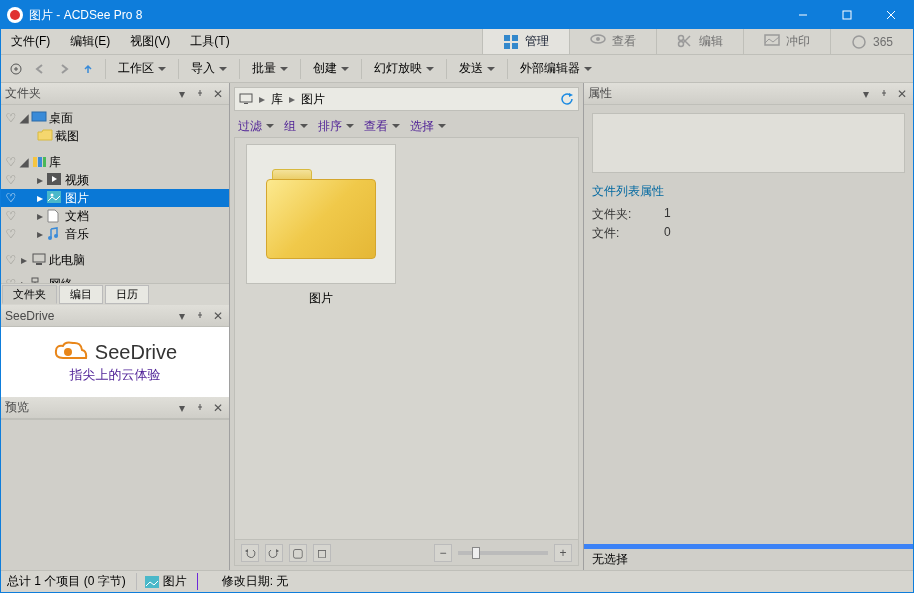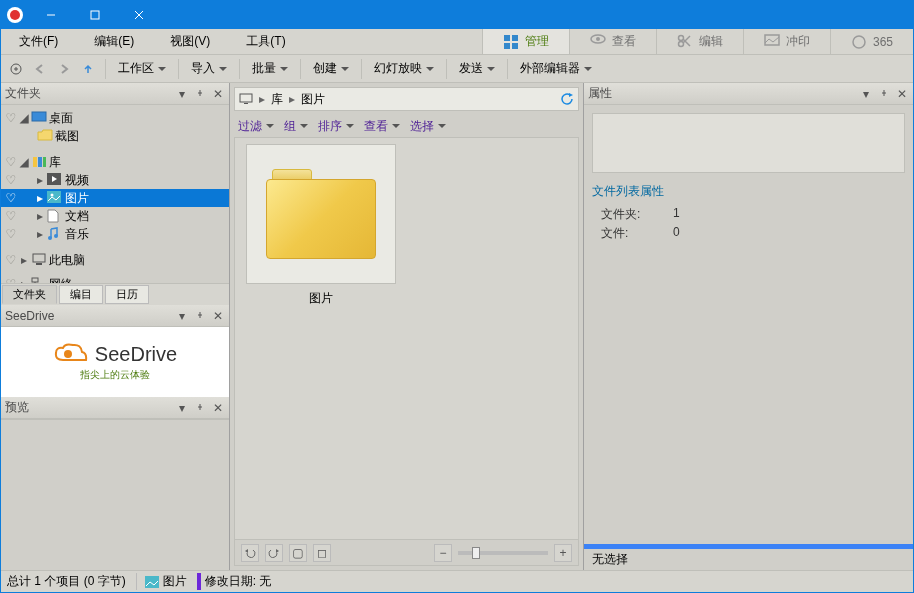--- a/index.html
+++ b/index.html
@@ -4,24 +4,24 @@
 <style>
 * { margin:0; padding:0; box-sizing:border-box; font-family:"Microsoft YaHei","Segoe UI",sans-serif; font-size:12px; }
 body { background:#d0cfc9; width:914px; height:593px; overflow:hidden; border:1px solid #0e7ddb; }
 .titlebar { height:28px; background:#0e7ddb; color:#fff; display:flex; align-items:center; padding:0 0 0 6px; }
 .titlebar .logo { width:16px; height:16px; background:#fff; border-radius:50%; display:flex; align-items:center; justify-content:center; margin-right:6px; }
 .titlebar .logo::before { content:""; width:10px; height:10px; background:#e03030; border-radius:50%; }
 .titlebar .title { flex:1; font-size:12px; }
 .titlebar .winbtn { width:44px; height:28px; display:flex; align-items:center; justify-content:center; color:#fff; }
 
 .menubar { height:26px; background:#d6d5cf; border-bottom:1px solid #bfbfb9; display:flex; align-items:stretch; }
-.menubar .menu { padding:0 18px; display:flex; align-items:center;text-align:center; }
+.menubar .menu { padding:0 10px; display:flex; align-items:center;text-align:center; }
 .menubar .spacer { flex:1; }
 .menubar .tab { padding:0 20px; display:flex; align-items:center; gap:6px; border-left:1px solid #bfbfb9; color:#6f6f6f; position:relative; }
-.menubar .tab.active { background:#e4e3de; color:#4d7c0f; }
+.menubar .tab.active { background:#e4e3de; color:#0f172a; }
 .menubar .tab .icon { width:16px; height:16px; display:inline-block; }
 
 .toolbar { height:28px; background:#d6d5cf; border-bottom:1px solid #bfbfb9; display:flex; align-items:center; padding:0 4px; gap:2px; }
 .toolbar .btn { width:22px; height:22px; display:flex; align-items:center; justify-content:center; border:1px solid transparent; }
 .toolbar .sep { width:1px; height:20px; background:#bfbfb9; margin:0 4px; }
 .toolbar .lnk { padding:0 6px; display:flex; align-items:center; gap:4px; height:22px; }
 .caret { display:inline-block; border:4px solid transparent; border-top-color:#555; margin-top:4px; }
 
 .main { display:flex; height:calc(100% - 28px - 26px - 28px - 22px); }
 
@@ -38,21 +38,21 @@
 .tree-row .ar { width:10px; text-align:center; color:#555; }
 .tree-row .ficon { width:16px; height:14px; }
 .bottom-tabs { height:22px; display:flex; border-top:1px solid #bfbfb9; background:#d6d5cf; }
 .bottom-tabs .bt { padding:0 10px; display:flex; align-items:center; border:1px solid #bbb; margin:1px; background:#e8e8e2; font-size:11px;}
 .bottom-tabs .bt.active { background:#d0cfc9; border-bottom:1px solid #d0cfc9; }
 
 .seedrive-body { background:#fff; height:70px; display:flex; flex-direction:column; align-items:center; justify-content:center; }
 .seedrive-body .sd-logo { display:flex; align-items:center; gap:6px; }
 .seedrive-body .sd-cloud { width:36px; height:24px; position:relative; }
 .sd-text { font-size:20px; color:#333; font-weight:500;}
-.sd-sub { font-size:10px; color:#4d7c0f; margin-top:2px;}
+.sd-sub { font-size:13px; color:#4c1d95; margin-top:2px;}
 
 .preview-body { flex:1; background:#d0cfc9; border-top:1px solid #bfbfb9;}
 
 
 .center { flex:1; display:flex; flex-direction:column; background:#d0cfc9; }
 .breadcrumb-bar { height:24px; margin:4px; background:#eaeae4; border:1px solid #bfbfb9; display:flex; align-items:center; padding:0 4px; gap:6px; }
 .breadcrumb-bar .bc-item { display:flex; align-items:center; gap:4px; }
 .chev { color:#666; }
 .refresh { margin-left:auto; color:#1a8ae2; }
 .filters { height:22px; display:flex; align-items:center; padding:0 8px; gap:10px; color:#4c1d95; }
@@ -69,35 +69,36 @@
 .thumbbar .tb-btn { width:18px; height:18px; border:1px solid #bbb; background:#d6d5cf; display:flex; align-items:center; justify-content:center; color:#555;}
 .thumbbar .spacer { flex:1; }
 .slider { width:90px; height:4px; background:#bbb; position:relative; }
 .slider .handle { position:absolute; top:-4px; left:14px; width:8px; height:12px; background:#eee; border:1px solid #888; }
 
 
 .right { width:330px; border-left:1px solid #a0a0a0; display:flex; flex-direction:column; }
 .prop-body { flex:1; padding:8px; }
 .prop-preview { height:60px; border:1px solid #bfbfb9; background:#e0dfd9; margin-bottom:10px;}
 .prop-section-title { margin-bottom:6px; color:#0369a1; }
-.prop-row { display:flex; gap:12px; color:#333; margin-bottom:2px;margin-left:9px;}
+.prop-row { display:flex; gap:12px; color:#333; margin-bottom:2px;}
 .prop-row .k { width:60px; }
 .right-foot { height:26px; border-top:5px solid #3b82f6; background:#d0cfc9; display:flex; align-items:center; padding:0 8px; }
 
 .statusbar { height:22px; background:#d6d5cf; border-top:1px solid #bfbfb9; display:flex; align-items:center; padding:0 6px; gap:10px; }
 .statusbar .s-item { display:flex; align-items:center; gap:4px;}
 
 
 svg { display:block; }
 </style>
 </head>
 <body>
 
 <div class="titlebar">
   <span class="logo"></span>
+  <span class="title">图片 - ACDSee Pro 8</span>
   <div class="winbtn">
       <svg width="10" height="10">
         <line x1="1" y1="5" x2="9" y2="5" stroke="#fff" stroke-width="1"></line>
       </svg>
     </div>
   <div class="winbtn">
       <svg width="10" height="10">
         <rect x="1" y="1" width="8" height="8" fill="none" stroke="#fff" stroke-width="1"></rect>
       </svg>
     </div>
@@ -478,14 +479,14 @@
   <div class="s-item">总计 1 个项目 (0 字节)</div>
   <div class="s-item" style="border-left:1px solid #bbb;padding-left:8px">
     <span>
         <svg width="14" height="12">
           <rect width="14" height="12" fill="#4ab8c9"></rect>
           <polyline points="1,10 5,6 9,9 13,5" fill="none" stroke="#fff"></polyline>
         </svg>
       </span>
     <span>图片</span>
   </div>
-  <div class="s-item" style="border-left:4px solid #6d28d9;padding-left:4px">修改日期: 无</div>
+  <div class="s-item" style="border-left:1px solid #6d28d9;padding-left:24px">修改日期: 无</div>
 </div>
 
 </body></html>

